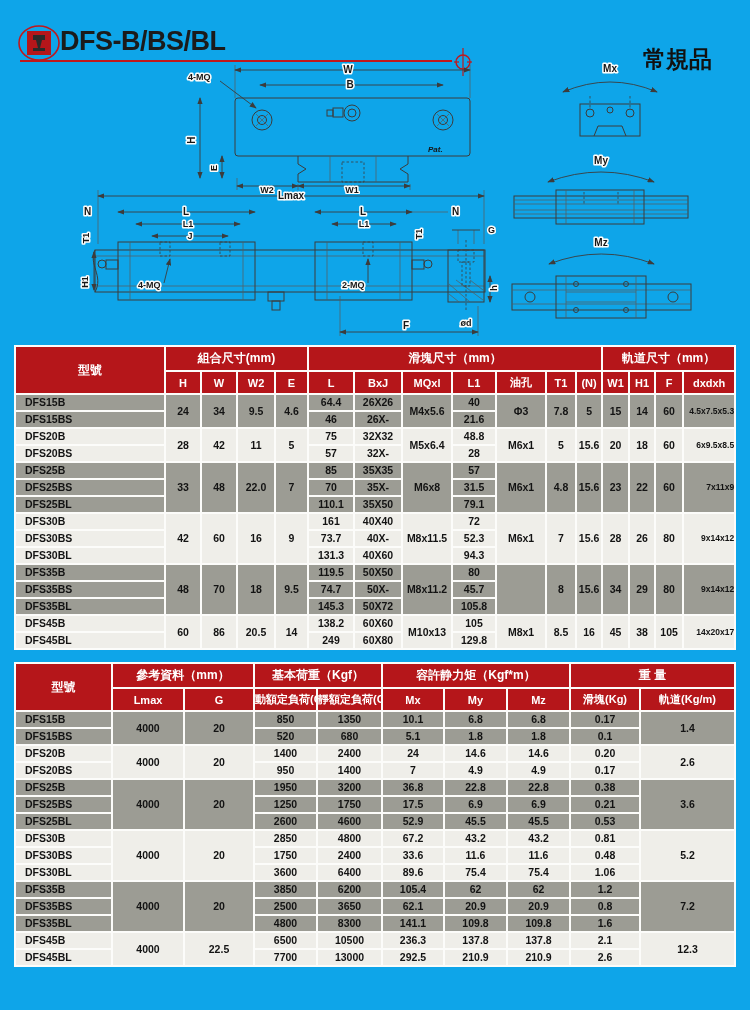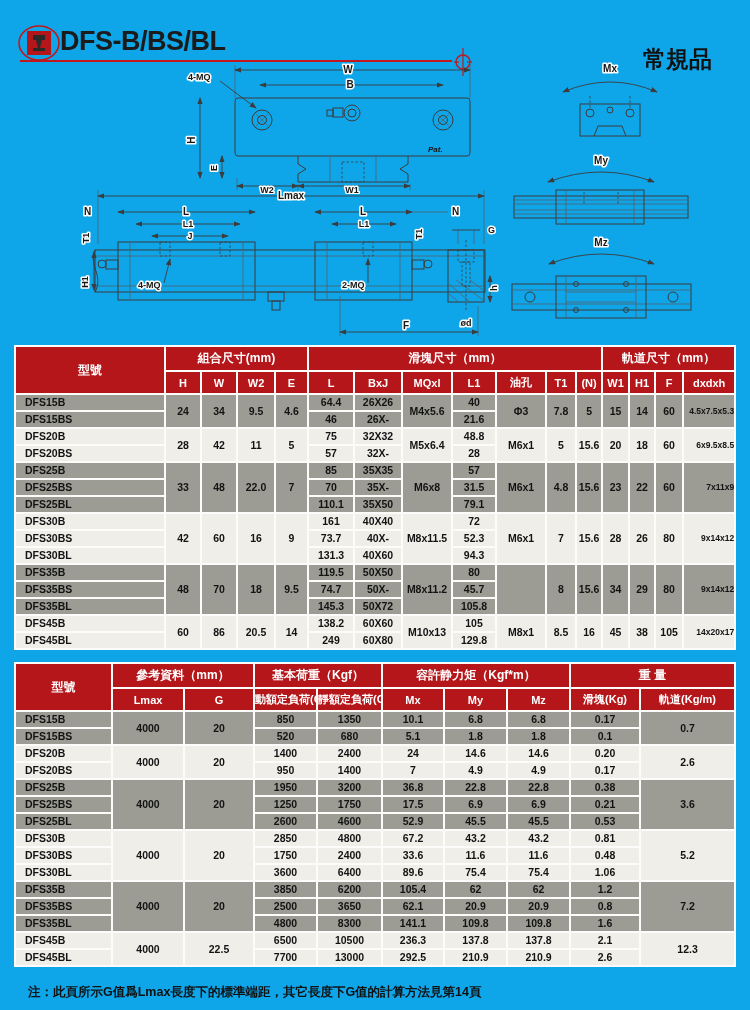--- a/index.html
+++ b/index.html
@@ -518,21 +518,21 @@
           <tr class="g">
             <td class="model">DFS15B</td>
             <td rowspan="2">4000</td>
             <td rowspan="2">20</td>
             <td>850</td>
             <td>1350</td>
             <td>10.1</td>
             <td>6.8</td>
             <td>6.8</td>
             <td>0.17</td>
-            <td rowspan="2">0.7</td>
+            <td rowspan="2">1.4</td>
           </tr>
           <tr class="g">
             <td class="model">DFS15BS</td>
             <td>520</td>
             <td>680</td>
             <td>5.1</td>
             <td>1.8</td>
             <td>1.8</td>
             <td>0.1</td>
           </tr>
@@ -665,15 +665,14 @@
             <td>13000</td>
             <td>292.5</td>
             <td>210.9</td>
             <td>210.9</td>
             <td>2.6</td>
           </tr>
         </tbody>
       </table>
   </div>
 
-  <div class="footnote">注：此頁所示G值爲Lmax長度下的標準端距，其它長度下G值的計算方法見第14頁</div>
 
 </div>
 
 </body></html>

